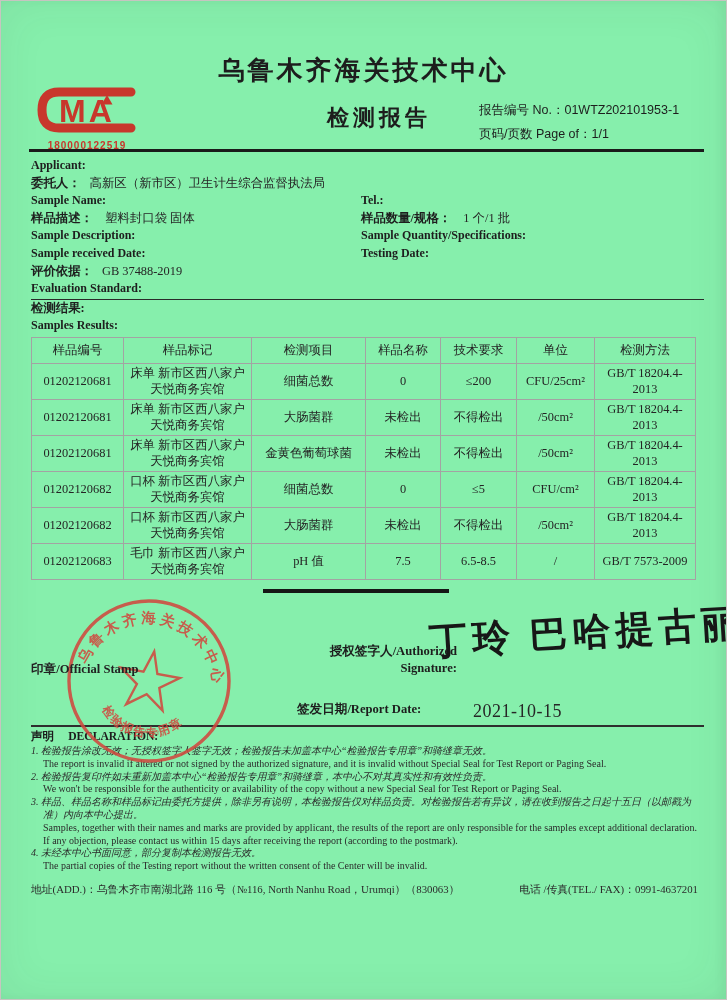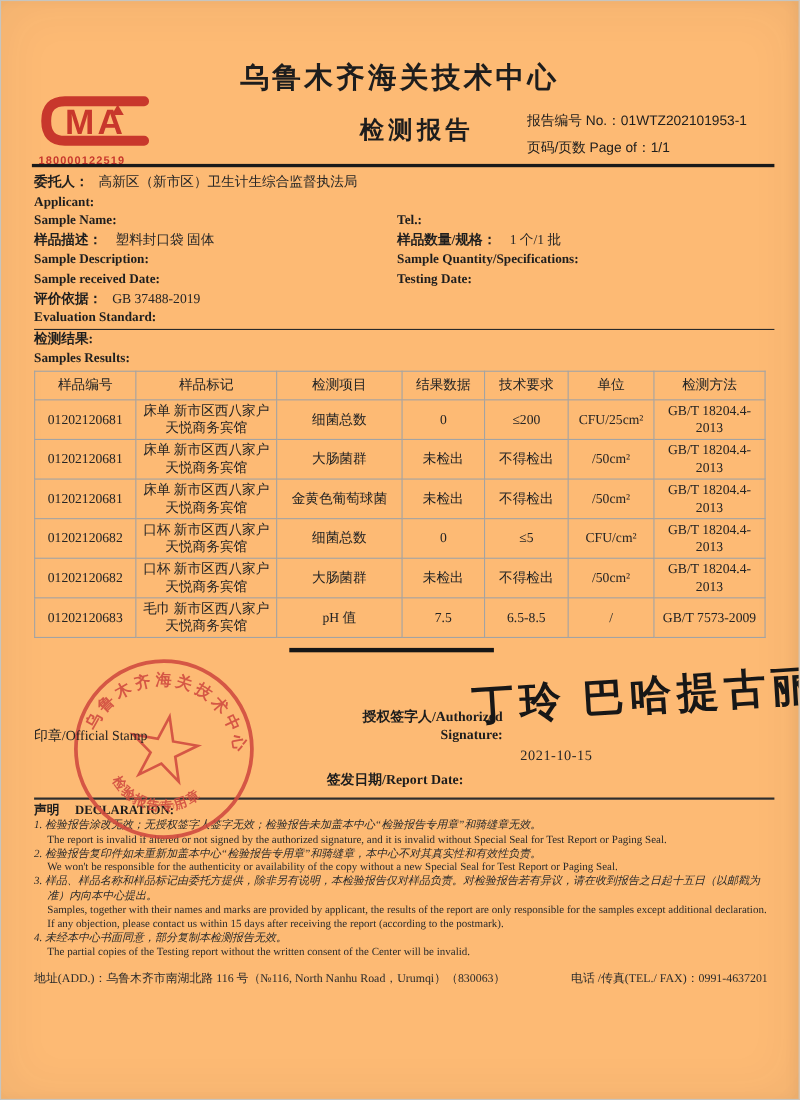--- a/index.html
+++ b/index.html
@@ -1,30 +1,30 @@
 <!DOCTYPE html>
 <html><head>
 <meta charset="utf-8">
 <style>
   * { margin:0; padding:0; box-sizing:border-box; }
   html,body { background:#d9d8d4; }
   .paper {
     position:relative; width:727px; height:1000px; margin:0 auto;
-    background:#fdba74; color:#262626; overflow:hidden;
+    background:#86efac; color:#262626; overflow:hidden;
     border:1px solid #c6c5c0;
     box-shadow: inset 0 0 46px rgba(60,60,55,.07), inset -5px 0 10px rgba(0,0,0,.04);
     font-family:"Liberation Serif","DejaVu Serif",serif;
   }
   
   .center-name {
     position:absolute; top:52px; left:0; right:0; text-align:center;
     font-family:"Liberation Sans","DejaVu Sans",sans-serif;
     font-size:26px; font-weight:bold; letter-spacing:3px; color:#1d1d1d;
   }
-  .cma-box { position:absolute; top:84px; left:34px; width:104px; }
+  .cma-box { position:absolute; top:84px; left:34px; width:104px; text-align:center; }
   .cma-num { font-family:"Liberation Sans","DejaVu Sans",sans-serif; font-size:10px; font-weight:bold; color:#c8372c; letter-spacing:1px; margin-top:1px; }
   .report-title {
     position:absolute; top:102px; left:270px; width:160px; text-align:right;
     font-family:"Liberation Sans","DejaVu Sans",sans-serif;
     font-size:22px; font-weight:600; letter-spacing:4px; color:#1d1d1d;
   }
   .report-meta {
     position:absolute; top:97px; left:478px;
     font-family:"Liberation Sans","DejaVu Sans",sans-serif;
     font-size:12.5px; font-weight:500; color:#1d1d1d; line-height:24px; white-space:nowrap;
@@ -44,25 +44,25 @@
   table.results th, table.results td {
     border:1px solid #a3a3a3; text-align:center; vertical-align:middle;
     font-size:12.4px; font-weight:normal; color:#242424; padding:1px 3px; line-height:16px;
   }
   table.results th { height:26px; }
   table.results td { height:36px; }
   .end-bar { width:186px; height:4px; background:#161616; margin:9px 0 0 232px; }
   
   .sig-section { position:relative; height:126px; margin-top:6px; }
   .stamp-wrap { position:absolute; left:32px; top:-4px; width:172px; height:172px; z-index:5; opacity:.88; pointer-events:none; }
-  .stamp-label { position:absolute; left:0; top:62px; font-size:12.6px; color:#222; z-index:6; }
+  .stamp-label { position:absolute; left:0; top:62px; font-size:12.6px; color:#222; z-index:6;font-weight:bold; }
   .auth-label { position:absolute; left:248px; top:44px; width:178px; text-align:right; font-weight:bold; font-size:12.6px; line-height:17.5px; color:#1d1d1d; }
   .issue-label { position:absolute; left:266px; top:102px; font-weight:bold; font-size:12.6px; color:#1d1d1d; }
   .signature { position:absolute; left:398px; top:8px; font-size:38px; font-weight:600; letter-spacing:5px; color:#171717; transform:rotate(-3.5deg); white-space:nowrap; }
-  .issue-date { position:absolute; left:442px; top:80px; font-size:13px; color:#262626; letter-spacing:.5px; }
+  .issue-date { position:absolute; left:442px; top:102px; font-size:18px; color:#262626; letter-spacing:.5px; }
   
   .declaration { border-top:2px solid #2e2e2e; padding-top:3px; }
   .dec-head { font-size:11.6px; font-weight:bold; color:#1c1c1c; line-height:14px; margin-bottom:1px; }
   .dec-head .gap { display:inline-block; width:14px; }
   .dec-zh { font-size:10px; font-style:italic; line-height:12.8px; color:#2b2b2b; padding-left:12px; text-indent:-12px; }
   .dec-en { font-size:10px; line-height:12.8px; color:#2b2b2b; padding-left:12px; }
   
   .footer { display:flex; justify-content:space-between; margin-top:10px; font-size:10.8px; color:#2b2b2b; padding-right:6px; }
 </style>
 </head>
@@ -86,26 +86,26 @@
   <div class="report-meta">
     <div>报告编号 No.：01WTZ202101953-1</div>
     <div>页码/页数 Page of：1/1</div>
   </div>
 
   <div class="header-rule"></div>
 
   <div class="content">
 
     <div class="irow">
+        <span class="en">Applicant:</span>
+      </div>
+    <div class="irow">
       <span class="zh">委托人：</span>
       <span class="val">高新区（新市区）卫生计生综合监督执法局</span>
     </div>
-    <div class="irow">
-        <span class="en">Applicant:</span>
-      </div>
 
     <div class="irow">
       <div class="l"><span class="en">Sample Name:</span></div>
       <div class="r"><span class="en">Tel.:</span></div>
     </div>
 
     <div class="irow">
       <div class="l">
         <span class="zh">样品描述：</span>
         <span class="val">塑料封口袋 固体</span>
@@ -150,21 +150,21 @@
           <col style="width:75px">
         <col style="width:76px">
           <col style="width:78px">
           <col style="width:101px">
       </colgroup>
       <tbody>
           <tr>
         <th>样品编号</th>
         <th>样品标记</th>
         <th>检测项目</th>
-        <th>结果数据</th>
+        <th>样品名称</th>
         <th>技术要求</th>
         <th>单位</th>
         <th>检测方法</th>
       </tr>
       <tr>
         <td>01202120681</td>
             <td>床单 新市区西八家户天悦商务宾馆</td>
             <td>细菌总数</td>
             <td>0</td>
             <td>≤200</td>

